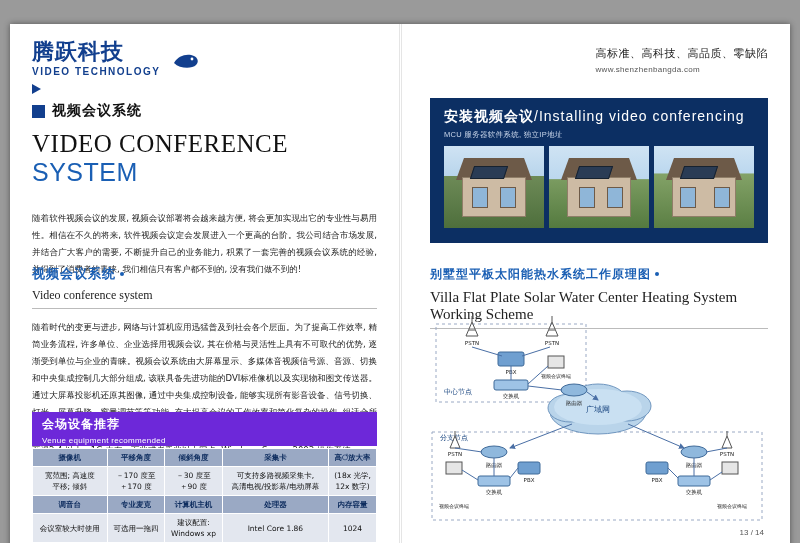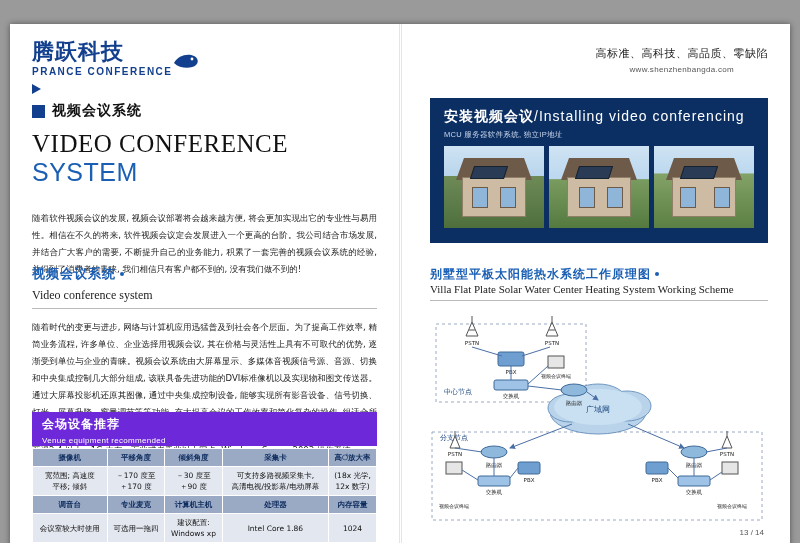--- a/index.html
+++ b/index.html
@@ -35,21 +35,21 @@
   }
   .logo-arrow {
     position:absolute; left:0; top: 44px; width: 0; height: 0;
     border-left: 9px solid #123f8e;
     border-top: 5px solid transparent; border-bottom: 5px solid transparent;
   }
   .logo-bird {
     position:absolute; left: 140px; top: 12px; width: 28px; height: 18px;
   }
   .header-right {
-    position:absolute; right: 22px; top: 22px; text-align: center;
+    position:absolute; right: 22px; top: 22px; text-align: left;
   }
   .header-right .hr-cn { font-size: 11px; color:#1a1a1a; letter-spacing:0.5px; }
   .header-right .hr-url { font-size: 8px; color:#555; margin-top: 4px; letter-spacing:0.3px; }
 
   
   .left-col { position:absolute; left: 22px; top: 78px; width: 345px; }
   .sec-title-row { display:flex; align-items:center; }
   .sec-bar { width: 13px; height: 13px; background:#123f8e; margin-right: 7px; }
   .sec-title-cn { font-size: 14px; font-weight:bold; color:#111; letter-spacing:1px; }
   .big-title {
@@ -111,38 +111,38 @@
     border-bottom: 22px solid #6d5a48;
   }
   .panel-glass {
     position:absolute; left: 28%; bottom: 60%; width: 34%; height: 16%;
     background:#2a3c55; transform: skewX(-18deg); border:1px solid #17222f;
   }
   .win { position:absolute; width: 16%; height: 26%; background:#8fb6d8; border:1px solid #6d5a48; bottom: 24%; }
 
   .right-sec { position:absolute; left: 420px; top: 240px; width: 338px; }
   .r-head-cn { font-size: 12px; font-weight:bold; color:#1a5fb4; letter-spacing:1px; }
-  .r-head-en { font-size: 11px; color:#222; font-family:"Liberation Serif", serif;}
+  .r-head-en { font-size: 15px; color:#222; margin-top: 6px; font-family:"Liberation Serif", serif;}
   .r-rule { height:1px; background:#bbb; margin-top: 5px; }
 
   
   .diagram {
     position:absolute; left: 412px; top: 288px; width: 352px; height: 215px;
   }
   .diagram svg { display:block; }
 </style>
 </head>
 <body>
 
 <div class="page">
   <div class="spine"></div>
 
   <div class="logo-wrap">
     <div class="logo-cn">腾跃科技</div>
-    <div class="logo-en">PRANCE CONFERENCE</div>
+    <div class="logo-en">VIDEO TECHNOLOGY</div>
     <div class="logo-arrow"></div>
     <svg class="logo-bird" viewBox="0 0 28 18">
       <path d="M2 11 C6 3, 16 1, 22 4 C26 6, 27 10, 24 13 C20 17, 8 17, 2 11 Z" fill="#123f8e"></path>
       <circle cx="20" cy="7" r="1.4" fill="#ffffff"></circle>
     </svg>
   </div>
   <div class="header-right">
     <div class="hr-cn">高标准、高科技、高品质、零缺陷</div>
     <div class="hr-url">www.shenzhenbangda.com</div>
   </div>

